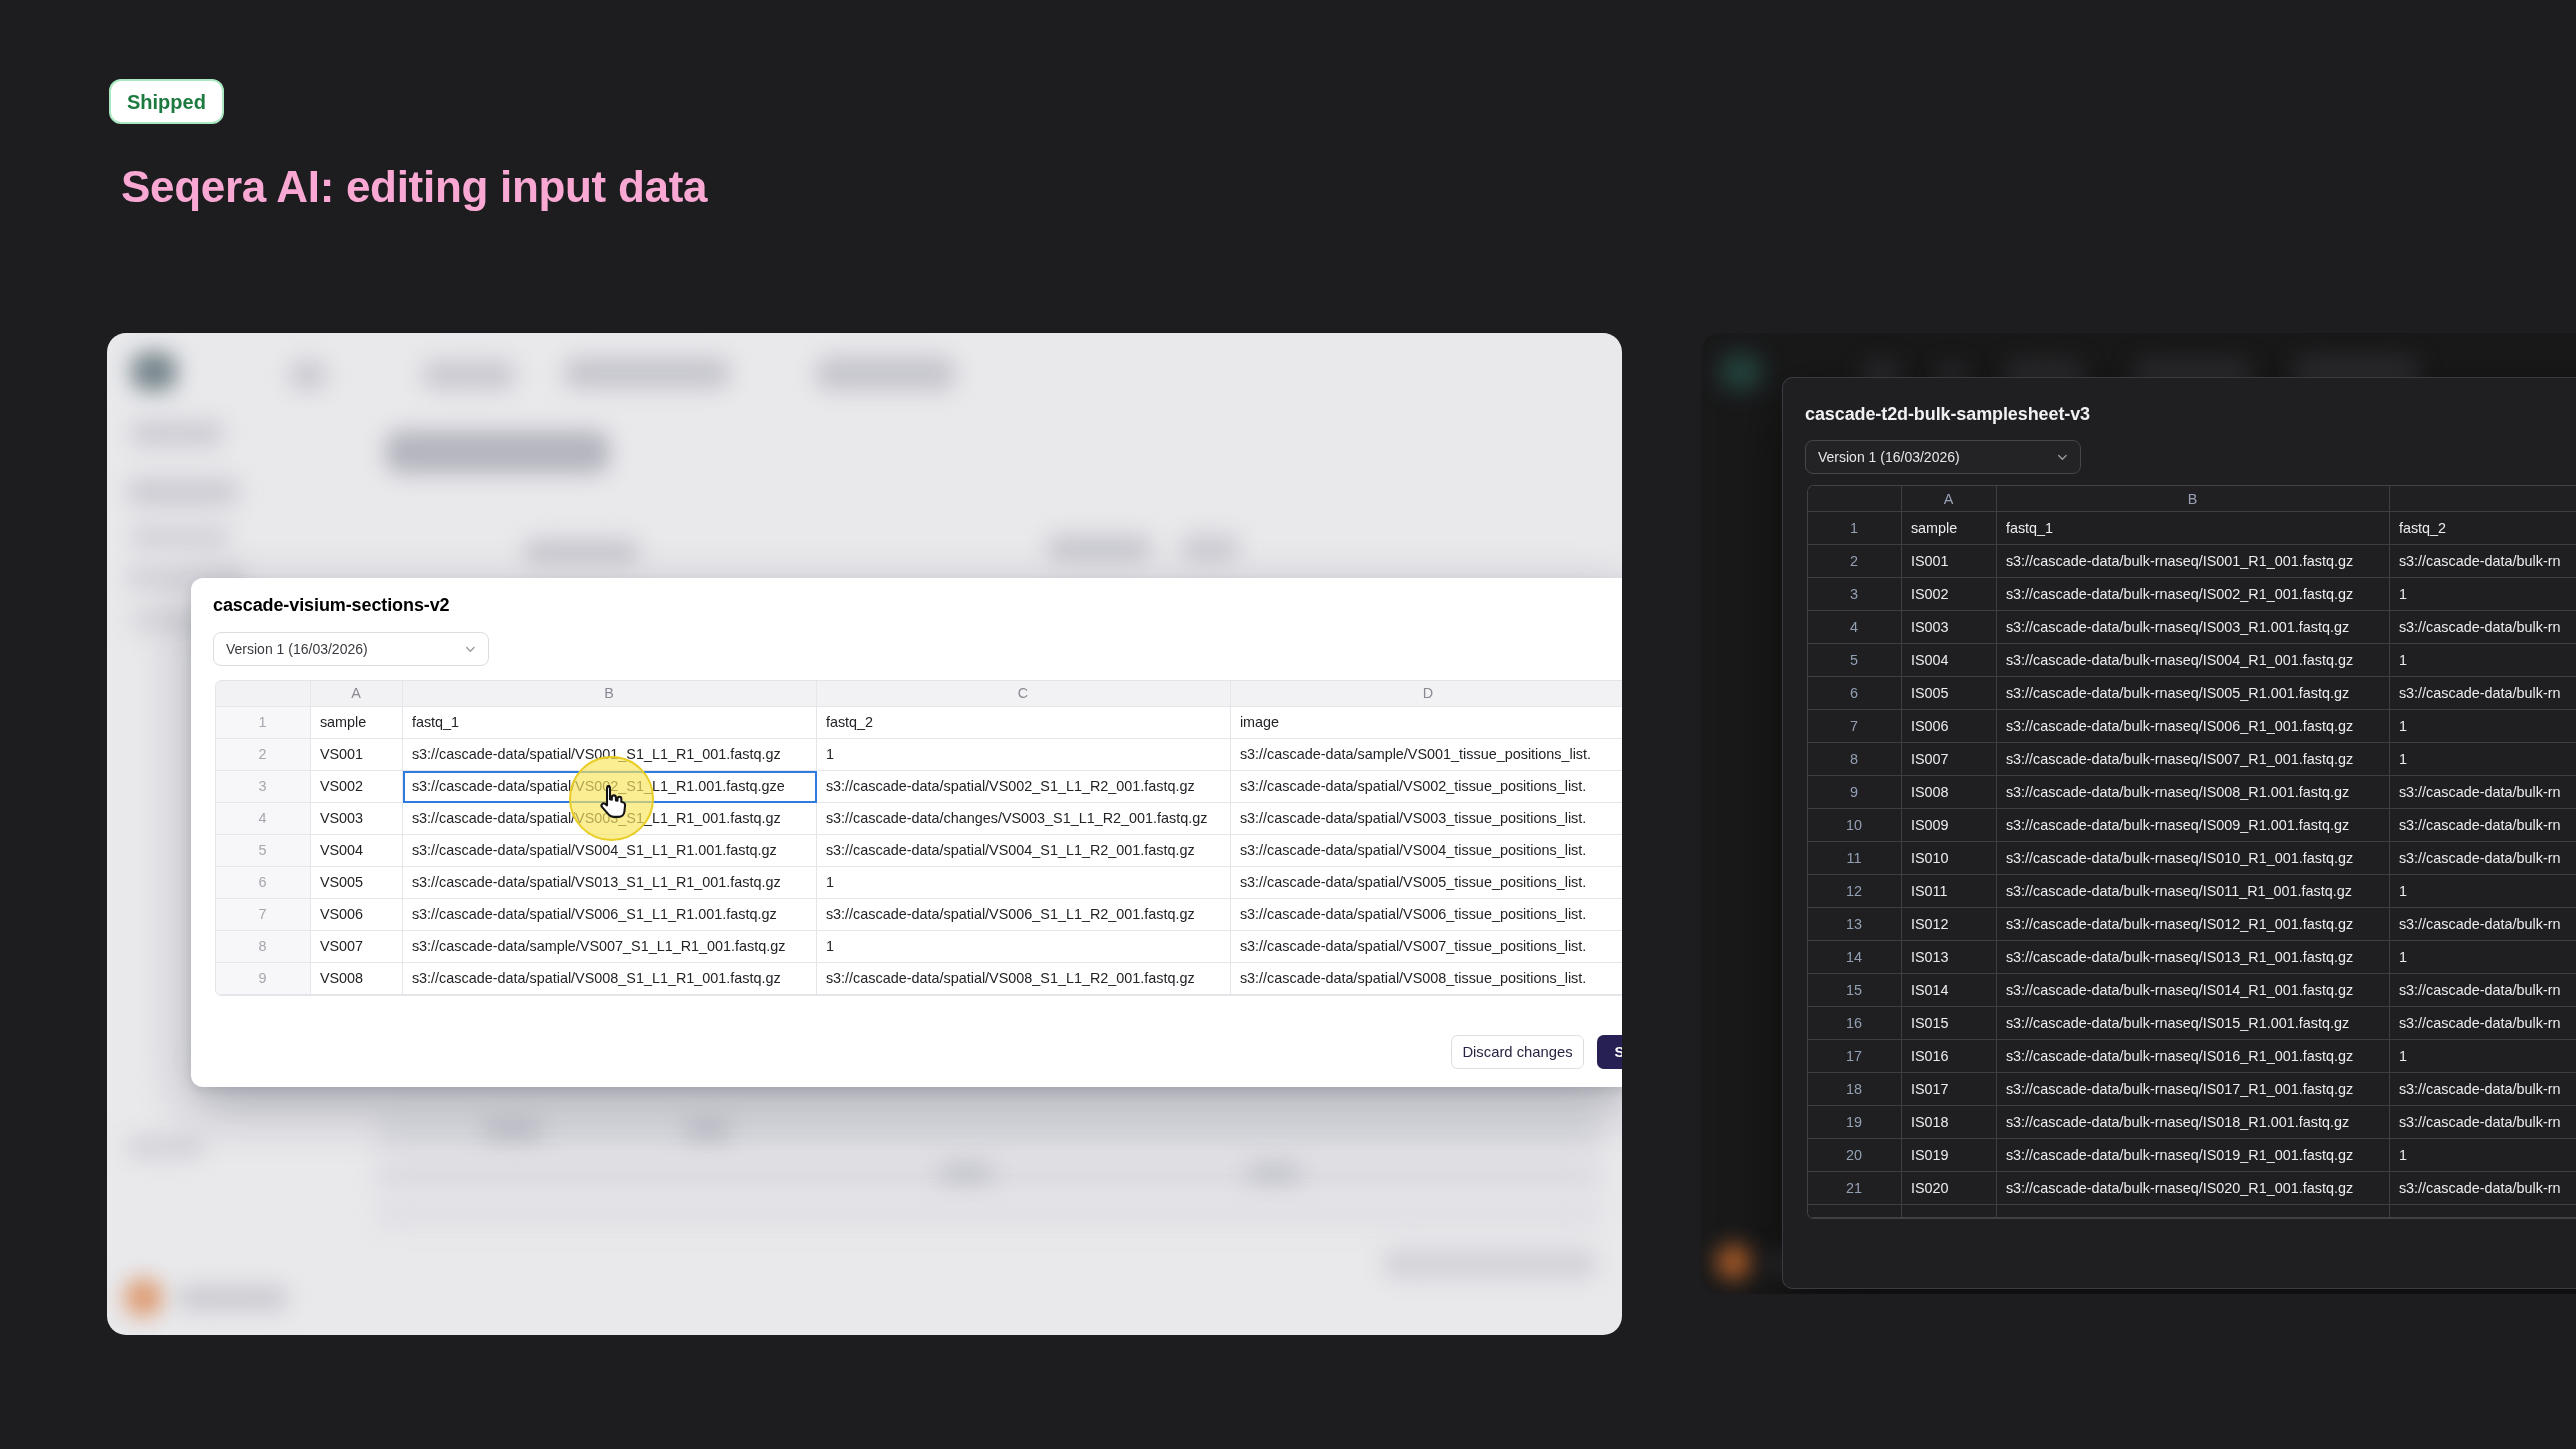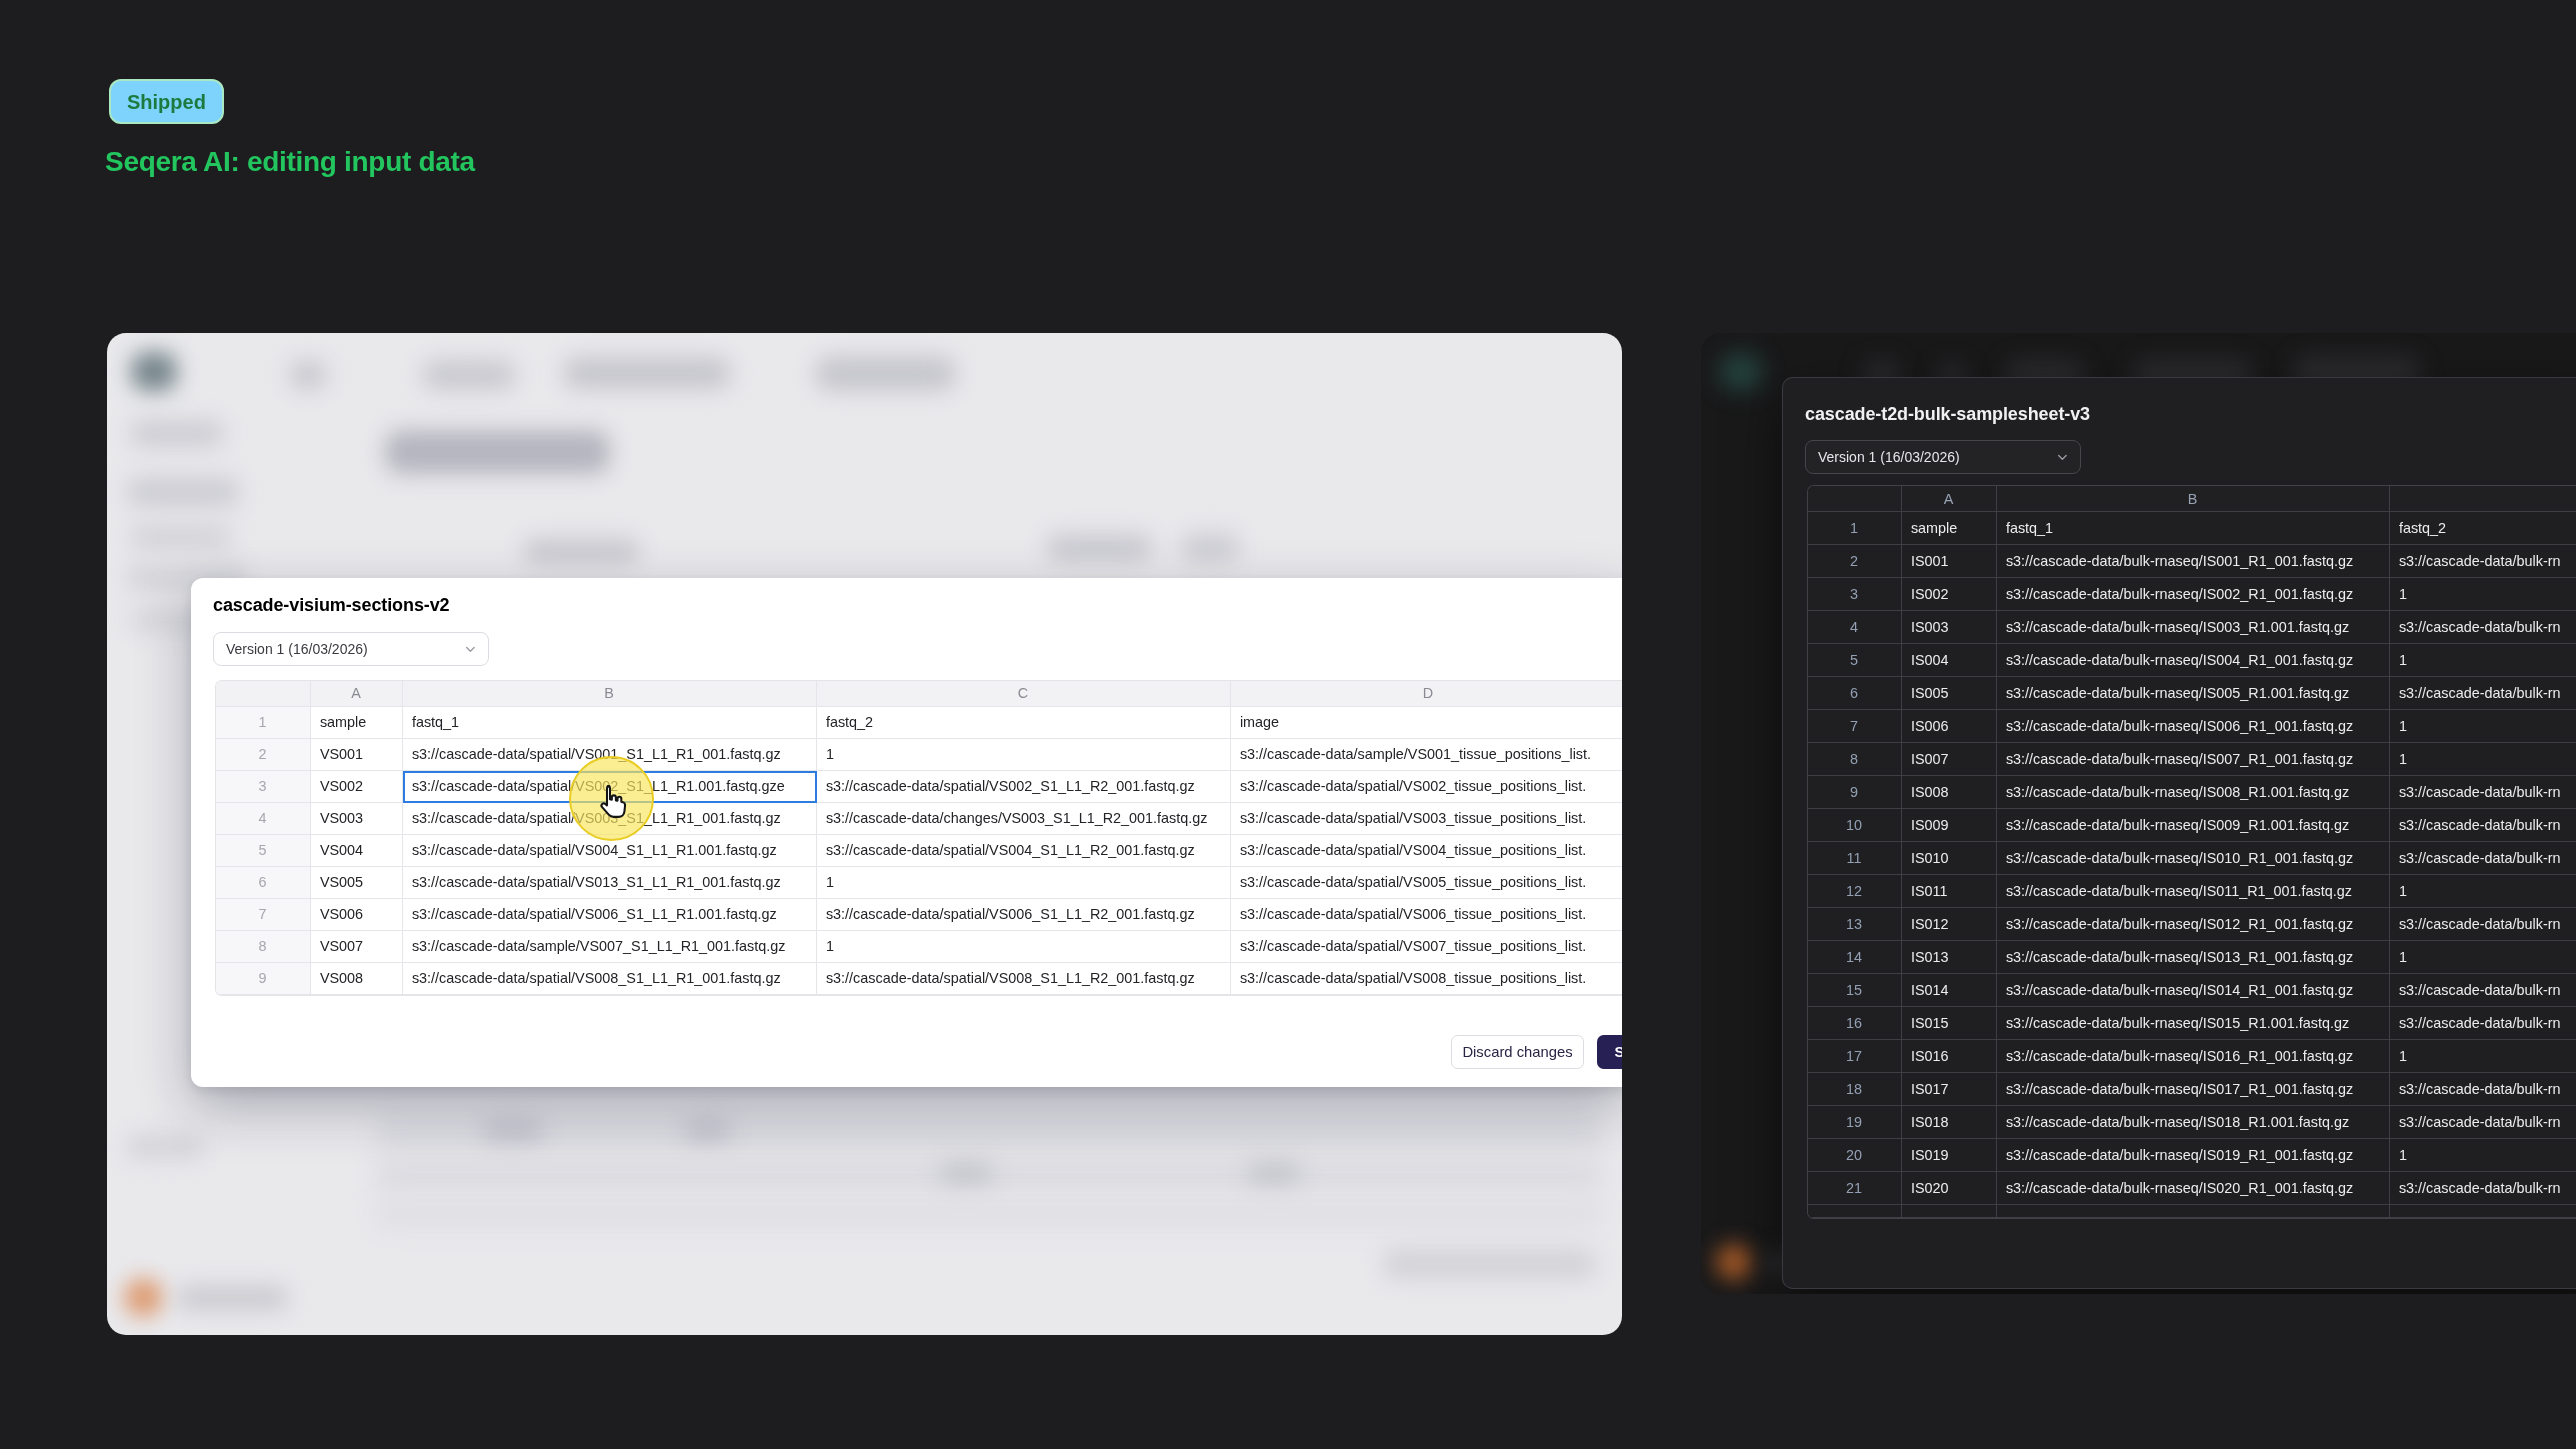--- a/index.html
+++ b/index.html
@@ -6,27 +6,27 @@
   body{
     width:2576px;height:1449px;overflow:hidden;position:relative;
     background:#1d1d1f;
     font-family:"Liberation Sans", sans-serif;
     -webkit-font-smoothing:antialiased;
   }
 
   
   .badge{
     position:absolute;left:109px;top:79px;
-    background:#7dd3fc;border:2px solid #a9e8c0;color:#1d7a3f;
+    background:#ffffff;border:2px solid #a9e8c0;color:#1d7a3f;
     font-size:20px;font-weight:700;line-height:1;
     padding:10.7px 16px;border-radius:12px;
   }
   .page-title{
-    position:absolute;left:105px;top:146px;margin:0;
-    color:#22c55e;font-size:28px;font-weight:700;letter-spacing:-0.3px;
+    position:absolute;left:105px;top:146px;margin:16px;
+    color:#f9a8d4;font-size:44px;font-weight:700;letter-spacing:-0.3px;
   }
 
   
   .card{position:absolute;overflow:hidden;}
   .card-light{
     left:107px;top:333px;width:1515px;height:1002px;
     background:#e9e9ec;border-radius:19px;
   }
   .card-dark{
     left:1701px;top:333px;width:875px;height:961px;

